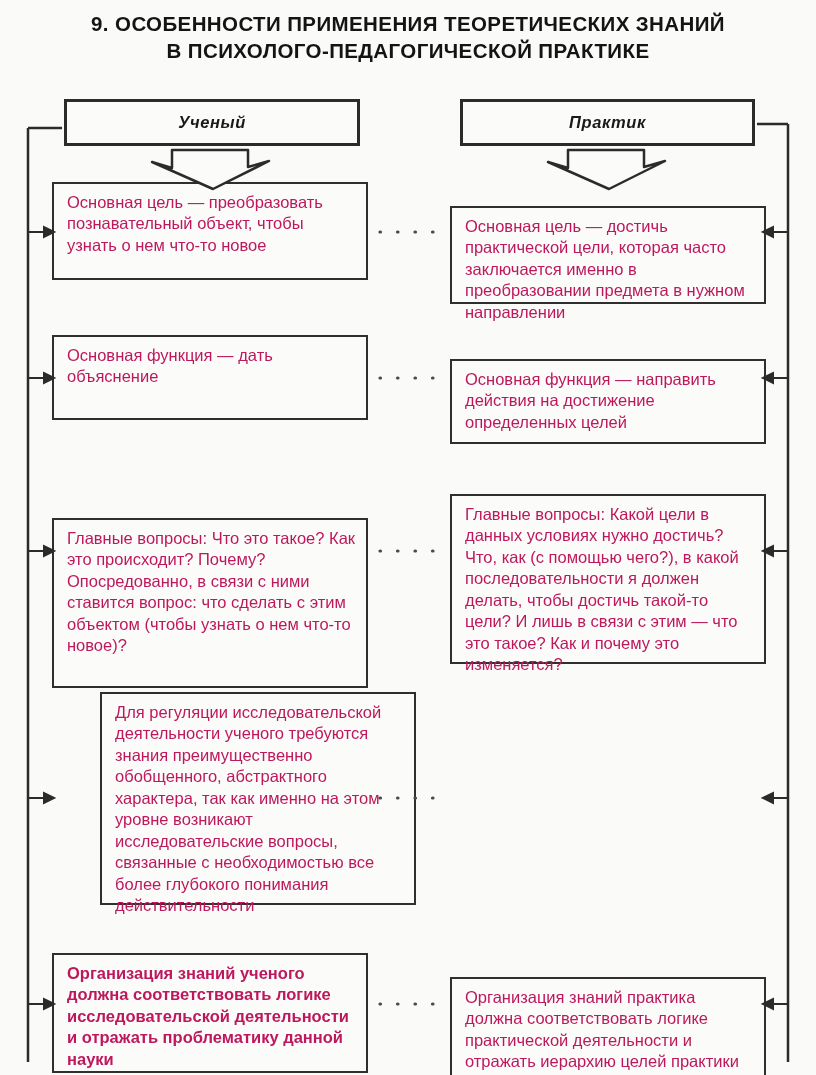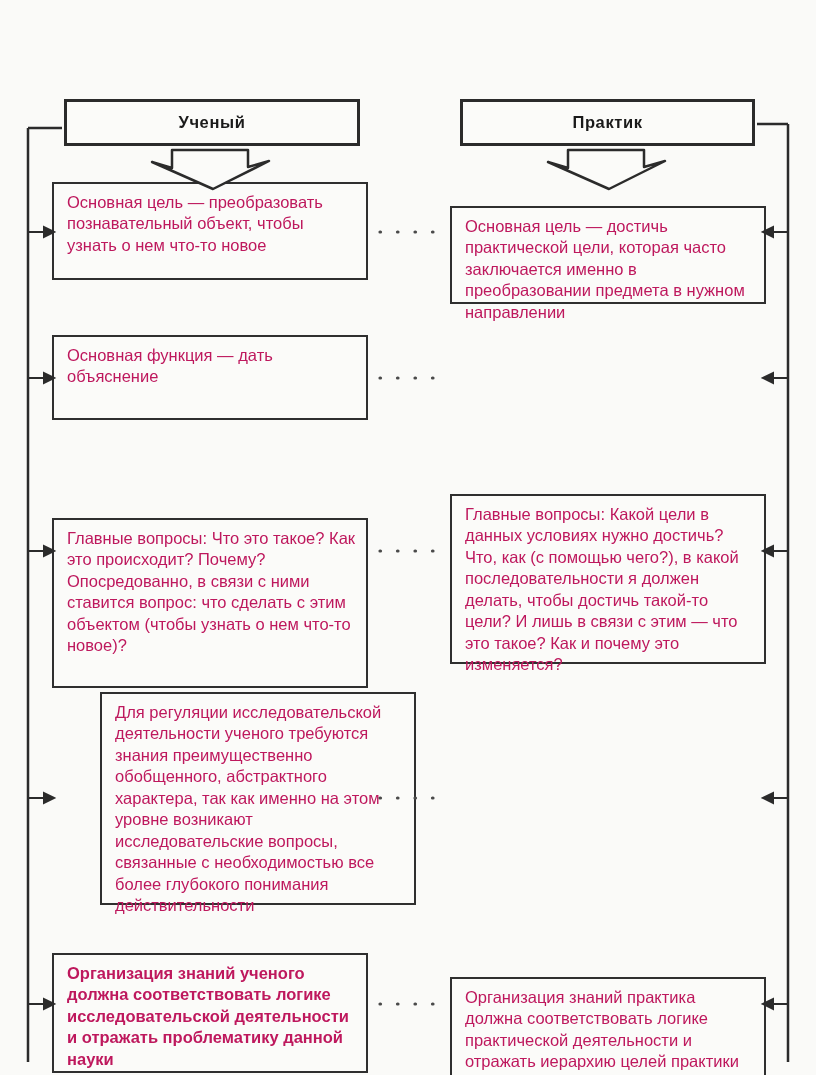--- a/index.html
+++ b/index.html
@@ -22,20 +22,21 @@
     color:#141414;
   }
   .hdr-box{
     position:absolute;top:99px;height:47px;
     border:3px solid #2b2b2b;
     background:#fbfbf9;
     box-sizing:border-box;
     display:flex;align-items:center;justify-content:center;
     font-weight:bold;font-size:16.5px;letter-spacing:.6px;
     color:#1a1a1a;
+    font-style:italic;
   }
   #hdr-left{left:64px;width:296px;}
   #hdr-right{left:460px;width:295px;}
   .cell{
     position:absolute;
     width:316px;
     border:2px solid #2f2f2f;
     background:#fbfbf9;
     box-sizing:border-box;
     padding:8px 9px 6px 13px;
@@ -48,32 +49,37 @@
   #connector-layer{
     position:absolute;left:0;top:0;z-index:3;
     pointer-events:none;
   }
 </style>
 </head>
 <body>
 
 <div id="page">
 
+  <div class="title">
+    <div>9. ОСОБЕННОСТИ ПРИМЕНЕНИЯ ТЕОРЕТИЧЕСКИХ ЗНАНИЙ</div>
+    <div>В ПСИХОЛОГО-ПЕДАГОГИЧЕСКОЙ ПРАКТИКЕ</div>
+  </div>
 
   <div id="hdr-left" class="hdr-box">
     <span>Ученый</span>
   </div>
   <div id="hdr-right" class="hdr-box">
     <span>Практик</span>
   </div>
 
   <div class="cell left" style="top:182px;height:98px;"><span>Основная цель — преобразовать познавательный объект, чтобы узнать о нем что-то новое</span></div>
   <div class="cell right" style="top:182px;height:98px;"><span>Основная цель — достичь практической цели, которая часто заключается именно в преобразовании предмета в нужном направлении</span></div>
 
   <div class="cell left" style="top:335px;height:85px;"><span>Основная функция — дать объяснение</span></div>
+  <div class="cell right" style="top:335px;height:85px;"><span>Основная функция — направить действия на достижение определенных целей</span></div>
 
   <div class="cell left" style="top:470px;height:170px;margin-top:48px;"><span>Главные вопросы: Что это такое? Как это происходит? Почему? Опосредованно, в связи с ними ставится вопрос: что сделать с этим объектом (чтобы узнать о нем что-то новое)?</span></div>
   <div class="cell right" style="top:470px;height:170px;"><span>Главные вопросы: Какой цели в данных условиях нужно достичь? Что, как (с помощью чего?), в какой последовательности я должен делать, чтобы достичь такой-то цели? И лишь в связи с этим — что это такое? Как и почему это изменяется?</span></div>
 
   <div class="cell left" style="top:692px;height:213px;margin-left:48px;"><span>Для регуляции исследовательской деятельности ученого требуются знания преимущественно обобщенного, абстрактного характера, так как именно на этом уровне возникают исследовательские вопросы, связанные с необходимостью все более глубокого понимания действительности</span></div>
 
   <div class="cell left" style="top:953px;height:120px;font-weight:bold;"><span>Организация знаний ученого должна соответствовать логике исследовательской деятельности и отражать проблематику данной науки</span></div>
   <div class="cell right" style="top:953px;height:129px;"><span>Организация знаний практика должна соответствовать логике практической деятельности и отражать иерархию целей практики</span></div>
 
   <svg id="connector-layer" width="816" height="1075" viewBox="0 0 816 1075">

